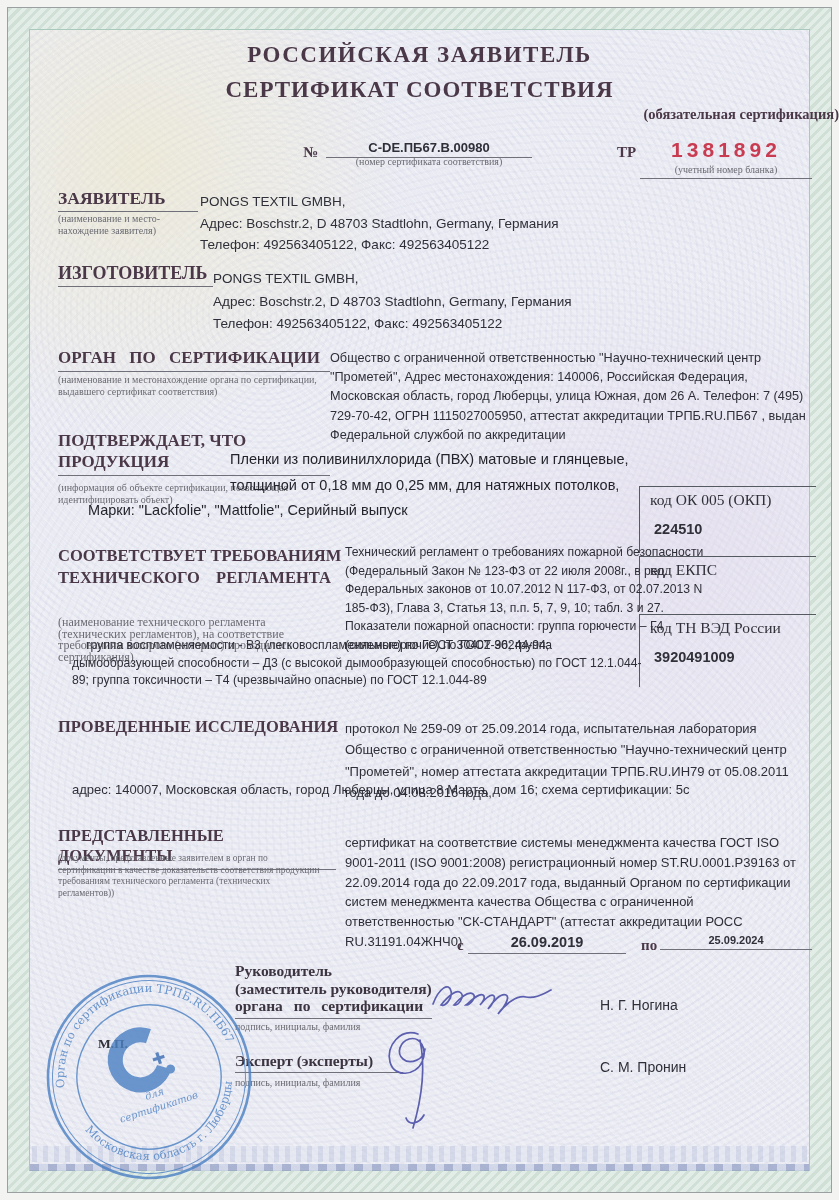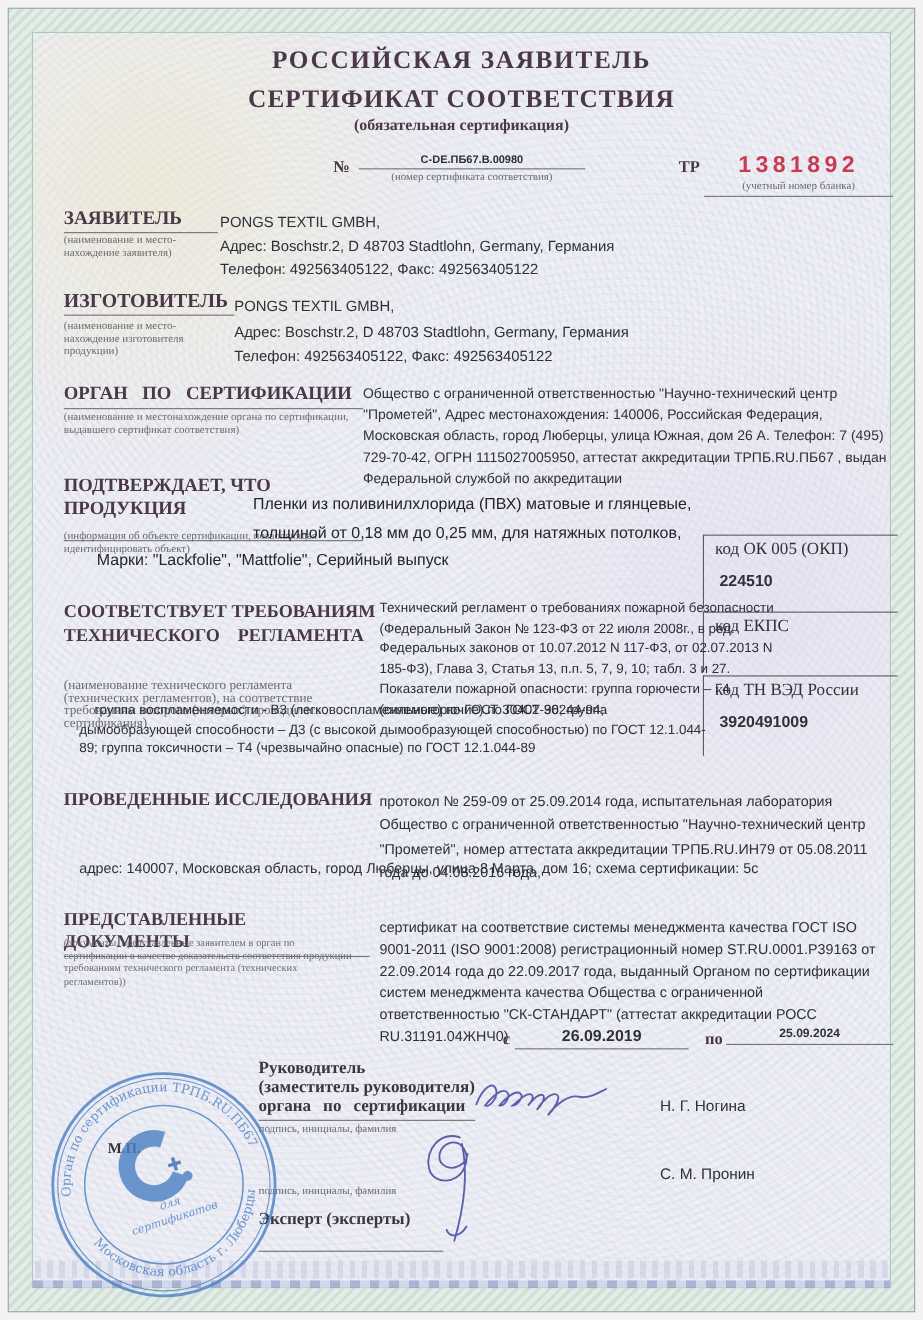--- a/index.html
+++ b/index.html
@@ -40,52 +40,51 @@
 <div class="page">
   <div class="frame"></div>
   <div class="content"></div>
   <div class="band1"></div>
   <div class="band2"></div>
 
   <div class="layer">
 
     <div class="abs serifb center" style="left:0;right:0;top:42px;font-size:23px;letter-spacing:1.5px;">РОССИЙСКАЯ ЗАЯВИТЕЛЬ</div>
     <div class="abs serifb center" style="left:0;right:0;top:77px;font-size:23px;letter-spacing:1px;">СЕРТИФИКАТ СООТВЕТСТВИЯ</div>
-    <div class="abs serifb center" style="left:0;right:0;top:106px;font-size:14.5px;">(обязательная сертификация)</div>
+    <div class="abs serifb center" style="left:0;right:0;top:106px;font-size:14.5px;text-align:right;">(обязательная сертификация)</div>
 
     <div class="abs serifb" style="left:303px;top:144px;font-size:15px;">№</div>
-    <div class="abs rule center body-t" style="left:326px;top:140px;width:206px;font-size:10px;font-weight:bold;padding-bottom:2px;">С-DE.ПБ67.В.00980</div>
+    <div class="abs rule center body-t" style="left:326px;top:140px;width:206px;font-size:13px;font-weight:bold;padding-bottom:2px;">С-DE.ПБ67.В.00980</div>
     <div class="abs cap center" style="left:326px;top:156px;width:206px;text-align:center;">(номер сертификата соответствия)</div>
 
     <div class="abs serifb" style="left:617px;top:144px;font-size:15px;">ТР</div>
     <div class="abs rule center" style="left:640px;top:138px;width:172px;font-size:21px;font-weight:bold;letter-spacing:4px;color:var(--accent-red);padding-bottom:16px;">1381892</div>
     <div class="abs cap center" style="left:640px;top:164px;width:172px;">(учетный номер бланка)</div>
 
     <div class="abs serifb rule" style="left:58px;top:188px;width:140px;font-size:17.5px;padding-bottom:2px;">ЗАЯВИТЕЛЬ</div>
     <div class="abs cap" style="left:58px;top:213px;width:148px;">(наименование и место-нахождение заявителя)</div>
     <div class="abs body-t" style="left:200px;top:191px;font-size:13.5px;line-height:21.5px;">
       <div>PONGS TEXTIL GMBH,</div>
       <div>Адрес: Boschstr.2, D 48703 Stadtlohn, Germany, Германия</div>
       <div>Телефон: 492563405122, Факс: 492563405122</div>
     </div>
 
     <div class="abs serifb rule" style="left:58px;top:263px;width:155px;font-size:18px;padding-bottom:2px;">ИЗГОТОВИТЕЛЬ</div>
-    <div class="abs cap" style="left:58px;top:291px;width:150px;">(наименование и место-нахождение изготовителя продукции)</div>
     <div class="abs body-t" style="left:213px;top:268px;font-size:13.5px;line-height:22.5px;">
       <div>PONGS TEXTIL GMBH,</div>
       <div>Адрес: Boschstr.2, D 48703 Stadtlohn, Germany, Германия</div>
       <div>Телефон: 492563405122, Факс: 492563405122</div>
     </div>
 
     <div class="abs serifb rule" style="left:58px;top:348px;width:272px;font-size:17px;word-spacing:9px;padding-bottom:3px;">ОРГАН ПО СЕРТИФИКАЦИИ</div>
     <div class="abs cap" style="left:58px;top:374px;width:260px;">(наименование и местонахождение органа по сертификации, выдавшего сертификат соответствия)</div>
     <div class="abs body-t" style="left:330px;top:349px;width:488px;font-size:12.7px;line-height:19.2px;">Общество с ограниченной ответственностью "Научно-технический центр "Прометей", Адрес местонахождения: 140006, Российская Федерация, Московская область, город Люберцы, улица Южная, дом 26 А. Телефон: 7 (495) 729-70-42, ОГРН 1115027005950, аттестат аккредитации ТРПБ.RU.ПБ67 , выдан Федеральной службой по аккредитации</div>
 
     <div class="abs serifb" style="left:58px;top:431px;font-size:17px;">ПОДТВЕРЖДАЕТ, ЧТО</div>
-    <div class="abs serifb rule" style="left:58px;top:452px;width:272px;font-size:17px;padding-bottom:19px;">ПРОДУКЦИЯ</div>
+    <div class="abs serifb rule" style="left:58px;top:452px;width:272px;font-size:17px;padding-bottom:3px;">ПРОДУКЦИЯ</div>
     <div class="abs cap" style="left:58px;top:482px;width:270px;">(информация об объекте сертификации, позволяющая идентифицировать объект)</div>
     <div class="abs body-t" style="left:230px;top:446px;width:405px;font-size:14.5px;line-height:26px;color:#23242c;">Пленки из поливинилхлорида (ПВХ) матовые и глянцевые, толщиной от 0,18 мм до 0,25 мм, для натяжных потолков,</div>
     <div class="abs body-t" style="left:88px;top:502px;font-size:14.5px;color:#23242c;">Марки: "Lackfolie", "Mattfolie", Серийный выпуск</div>
 
     <div class="abs codebox" style="left:639px;top:486px;width:176px;height:66px;">
       <div class="lbl">код ОК 005 (ОКП)</div>
       <div class="val">224510</div>
     </div>
     <div class="abs codebox" style="left:639px;top:556px;width:176px;height:54px;">
       <div class="lbl">код ЕКПС</div>
@@ -123,21 +122,21 @@
       <div>Руководитель</div>
       <div>(заместитель руководителя)</div>
       <div class="rule" style="word-spacing:7px;padding-bottom:3px;">органа по сертификации</div>
     </div>
     <div class="abs cap" style="left:235px;top:1021px;">подпись, инициалы, фамилия</div>
     <svg class="abs" style="left:425px;top:972px;" width="150" height="50" viewBox="0 0 150 50">
       <path d="M8 32 C14 16 24 10 26 19 C28 26 20 35 16 33 C24 23 32 17 36 21 C40 25 33 34 29 33 C36 25 44 19 48 22 C52 25 45 33 41 33 C48 27 54 21 58 23 C61 25 58 30 55 33 C60 27 66 21 69 24 C71 27 66 34 63 37 C68 29 76 21 81 23 C86 25 78 37 73 42 C80 32 92 23 101 25 C110 27 118 22 126 18" fill="none" stroke="var(--ink)" stroke-width="1.7" stroke-linecap="round"></path>
     </svg>
     <div class="abs body-t" style="left:600px;top:997px;font-size:14px;">Н. Г. Ногина</div>
 
-    <div class="abs serifb rule" style="left:235px;top:1052px;width:168px;font-size:15.5px;color:#3c3440;padding-bottom:19px;margin-top:48px;">Эксперт (эксперты)</div>
+    <div class="abs serifb rule" style="left:235px;top:1052px;width:168px;font-size:15.5px;color:#3c3440;padding-bottom:2px;">Эксперт (эксперты)</div>
     <div class="abs cap" style="left:235px;top:1077px;">подпись, инициалы, фамилия</div>
     <svg class="abs" style="left:378px;top:1022px;" width="70" height="118" viewBox="0 0 70 118">
       <path d="M40 12 C22 6 8 24 12 40 C16 56 38 54 44 40 C50 27 42 14 31 17 C22 20 18 31 25 37 C32 43 46 38 47 27 M42 18 C47 42 45 72 35 106 M28 96 C31 104 41 102 46 93" fill="none" stroke="var(--ink)" stroke-width="1.7" stroke-linecap="round"></path>
     </svg>
     <div class="abs body-t" style="left:600px;top:1059px;font-size:14px;">С. М. Пронин</div>
 
     <div class="abs" style="left:98px;top:1036px;font-family:'Liberation Serif',serif;font-weight:bold;font-size:13.5px;color:#2f3038;">М.П.</div>
     <svg class="abs" style="left:38px;top:966px;opacity:.82;" width="222" height="222" viewBox="0 0 222 222">
       <g transform="rotate(-18 111 111)">
         <circle cx="111" cy="111" r="101" fill="none" stroke="var(--stamp-blue)" stroke-width="2.6"></circle>

